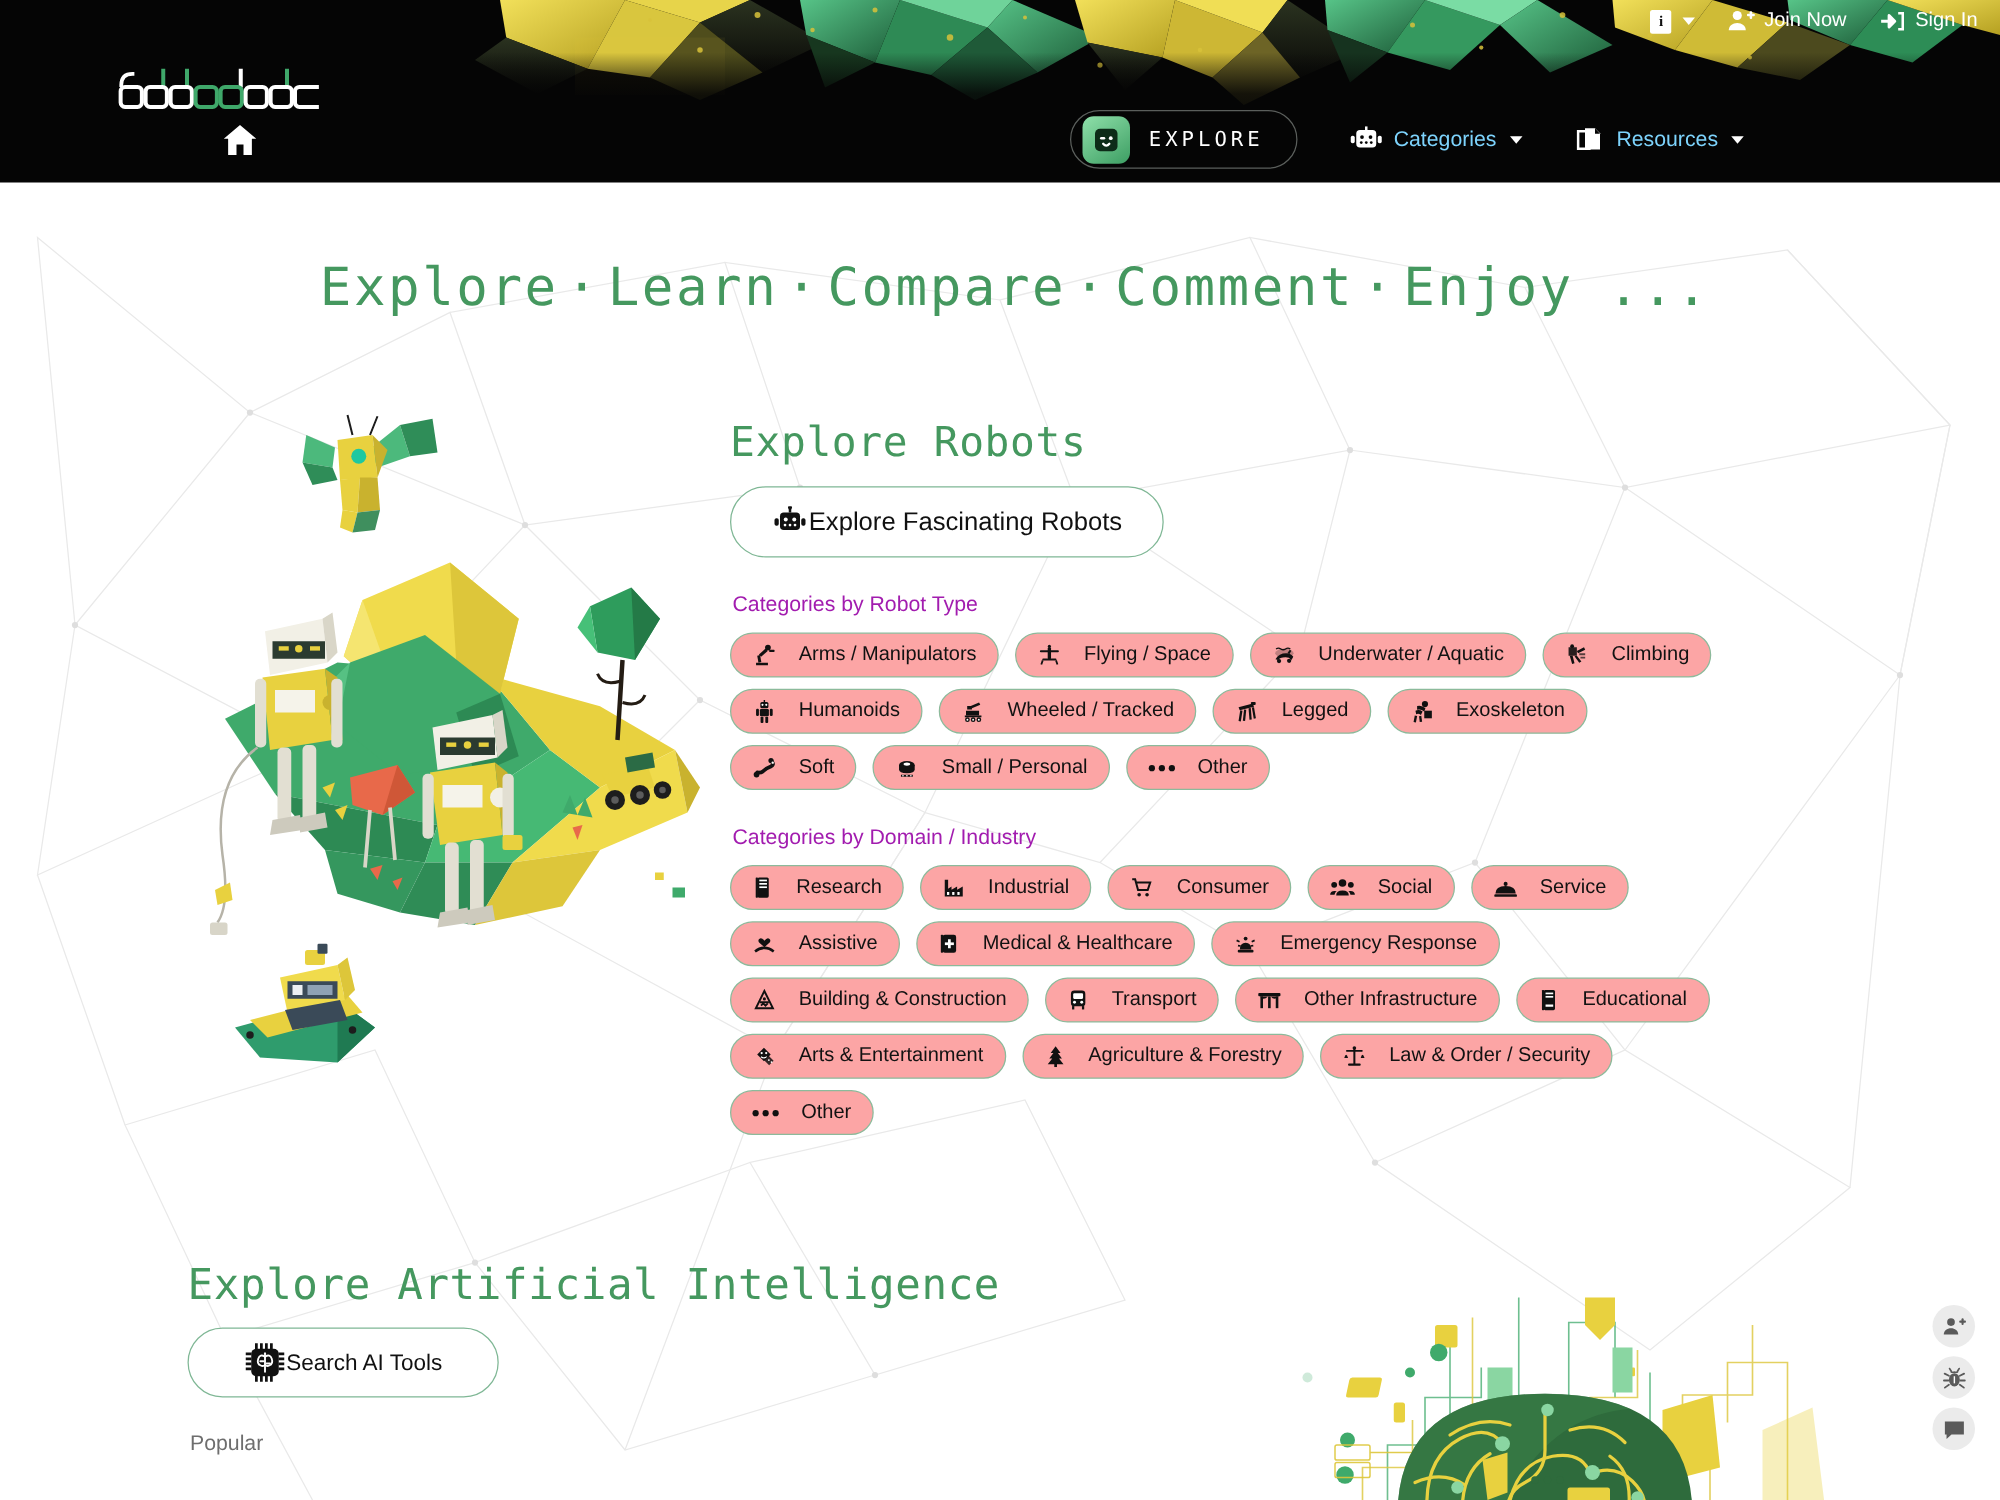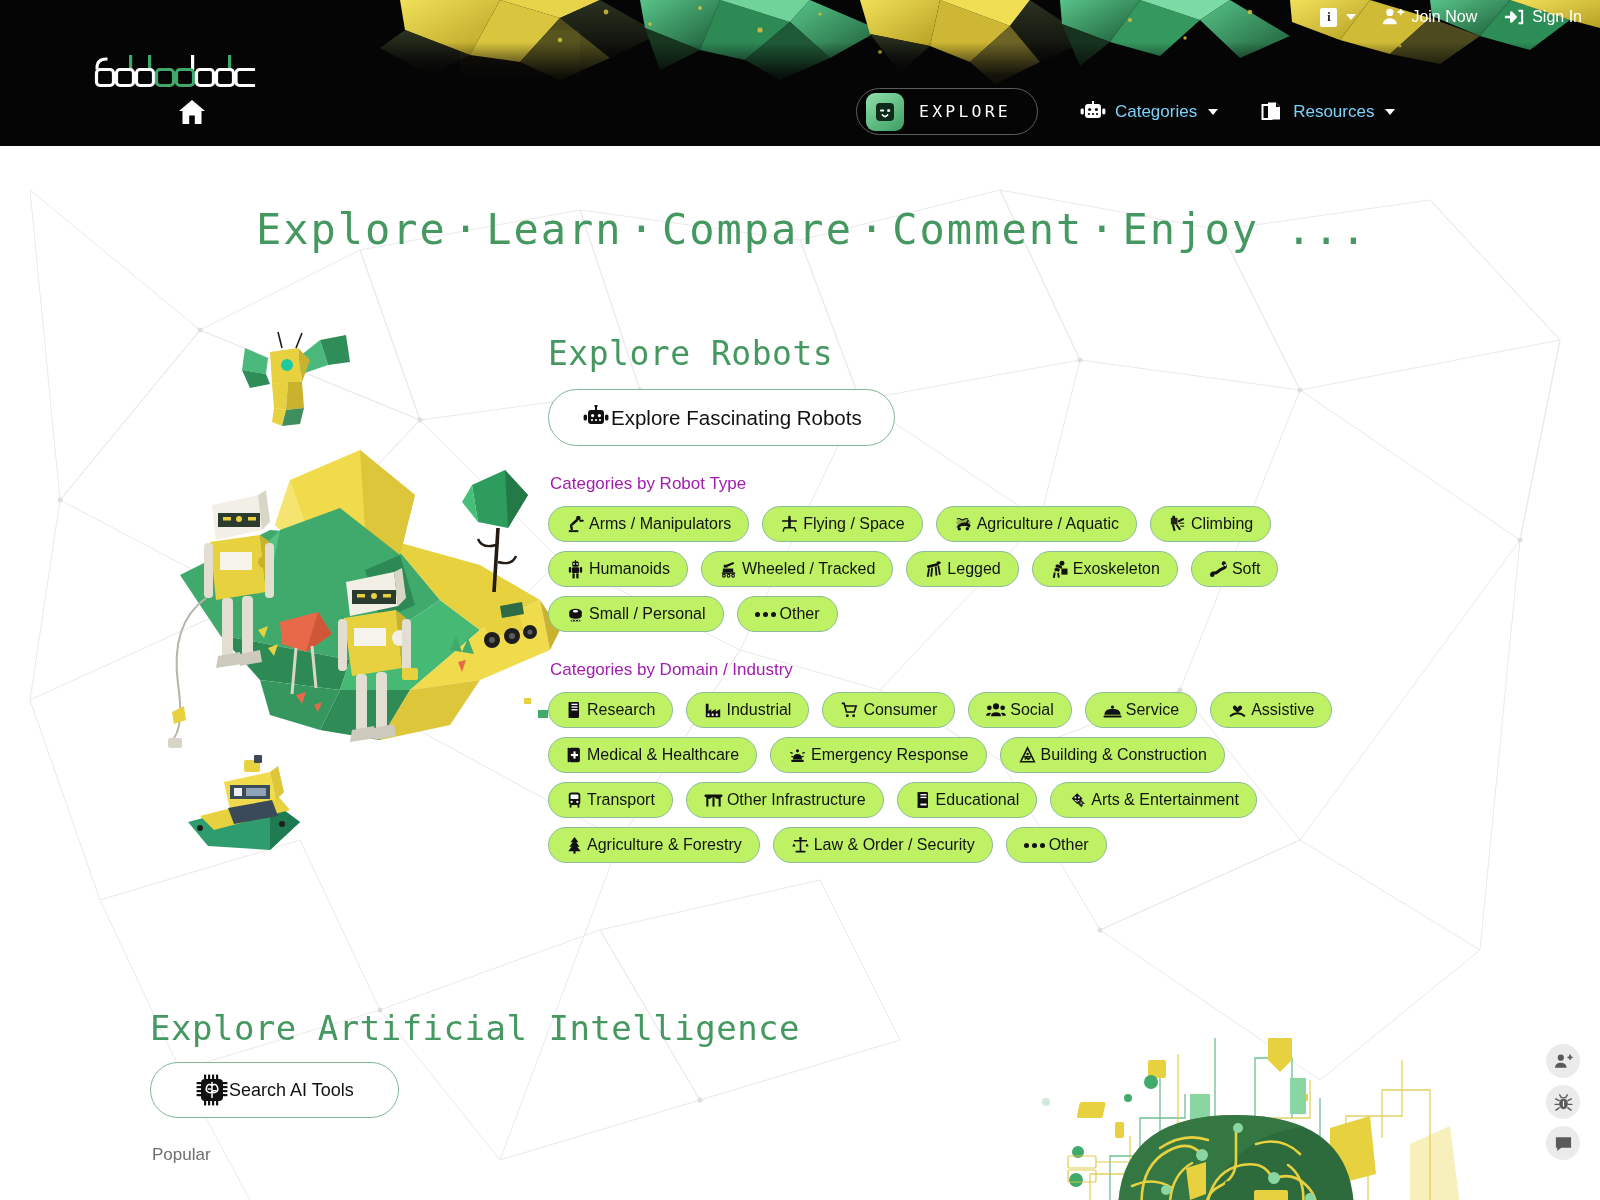--- a/index.html
+++ b/index.html
@@ -169,21 +169,21 @@
   }
   .robot-art {
     position: absolute;
     left: 150px;
     top: 0;
     width: 420px;
     height: 540px;
   }
   .robot-right {
     position: absolute;
-    left: 548px;
+    left: 584px;
     top: 4px;
     width: 900px;
   }
   .sec-title {
     color: #45985f;
     font-size: 33px;
     font-family: "DejaVu Sans Mono", monospace;
     letter-spacing: 0.5px;
     margin-bottom: 16px;
   }
@@ -208,26 +208,26 @@
   }
   .chip-row {
     display: flex;
     flex-wrap: wrap;
     gap: 9px 13px;
     max-width: 800px;
   }
   .chip {
     display: inline-flex;
     align-items: center;
-    gap: 4px;
+    gap: 18px;
     border: 1.1px solid #8cba9b;
     border-radius: 999px;
     height: 36px;
     padding: 0 17px;
-    background: #bef264;
+    background: #fca5a5;
     font-size: 16px;
     color: #121212;
     cursor: pointer;
     white-space: nowrap;
   }
   .chip svg, .cta-pill svg { display:block; flex:none; }
   .dots-icon {
     display:flex; gap:3px; align-items:center;
   }
   .dots-icon i { width:5px; height:5px; border-radius:50%; background:#111; display:block; }
@@ -648,21 +648,21 @@
         </div>
         <div class="chip">
           <svg width="19" height="19" viewBox="0 0 20 20" fill="#111">
             <path d="M2 8 q2 4 8 4 q6 0 8-4 q-2-4 -8-4 q-6 0 -8 4z" opacity="0.25"></path>
             <path d="M2.5 13 q3 -5 9 -5 q4 0 6 3 l-1.5 2.6 q-2-2.4 -5-2.4 q-4 0 -6.2 2.4z"></path>
             <circle cx="5.5" cy="14.6" r="1.8"></circle>
               <circle cx="14" cy="14.4" r="1.8"></circle>
             <path d="M3 4.4 q2-1.4 4 0 q2 1.4 4 0 q2-1.4 4 0" stroke="#111" stroke-width="1.2" fill="none"></path>
             <path d="M12.5 8 l2-3 1.4.8 -1.6 2.8z"></path>
           </svg>
-          <span>Agriculture / Aquatic</span>
+          <span>Underwater / Aquatic</span>
         </div>
         <div class="chip">
           <svg width="19" height="19" viewBox="0 0 20 20" fill="#111">
             <path d="M3 3 h7 v7 h-7z" opacity="0.9"></path>
             <path d="M10 6 l6 -3 1 2 -6 3z"></path>
             <path d="M4 10 l2 7 2-.6 -1.6-6.4z"></path>
             <path d="M8 10.5 l4 5.5 1.8-1 -3.8-5z"></path>
             <circle cx="6" cy="2" r="1.6"></circle>
             <path d="M12 8 h5 v1.6 h-5z M13 11 h4 v1.5 h-4z" opacity="0.7"></path>
           </svg>

